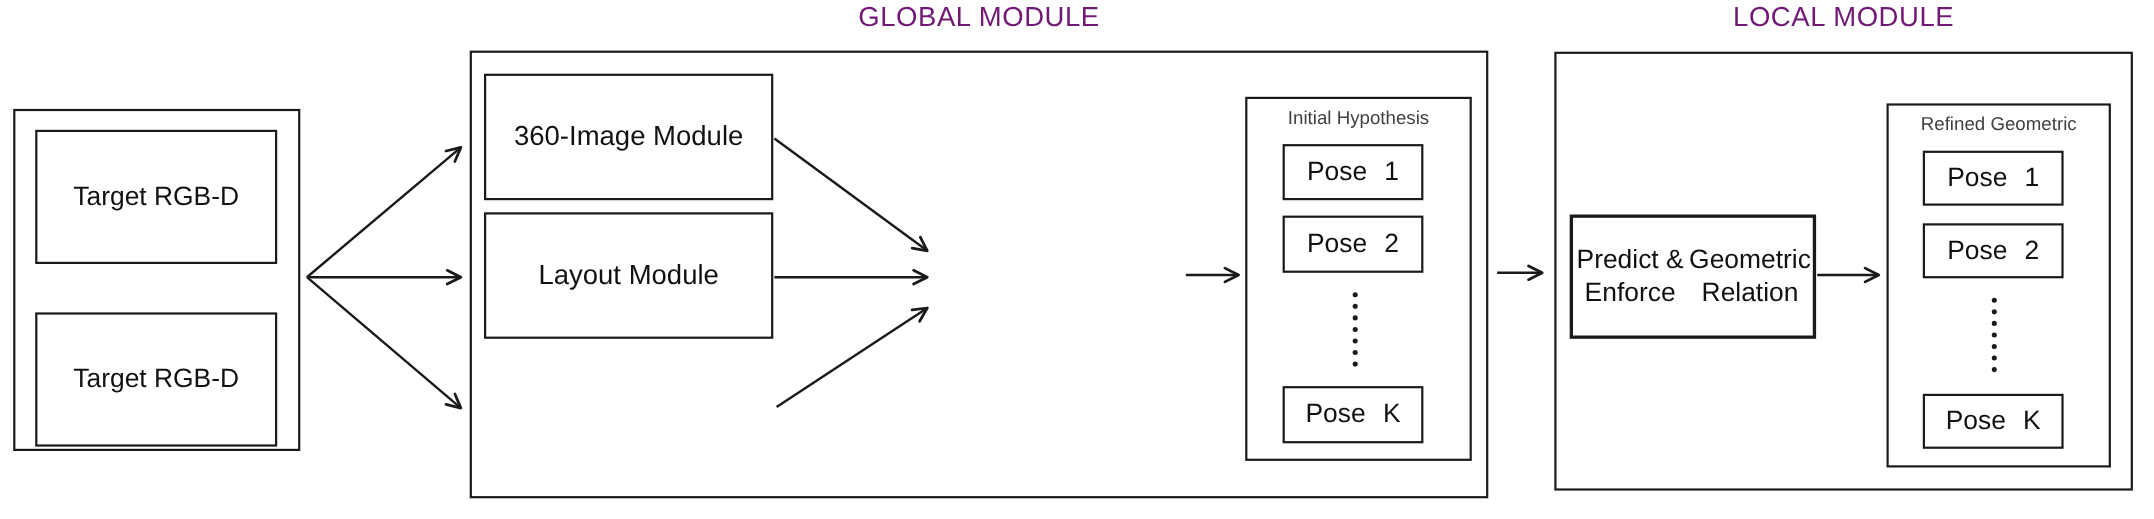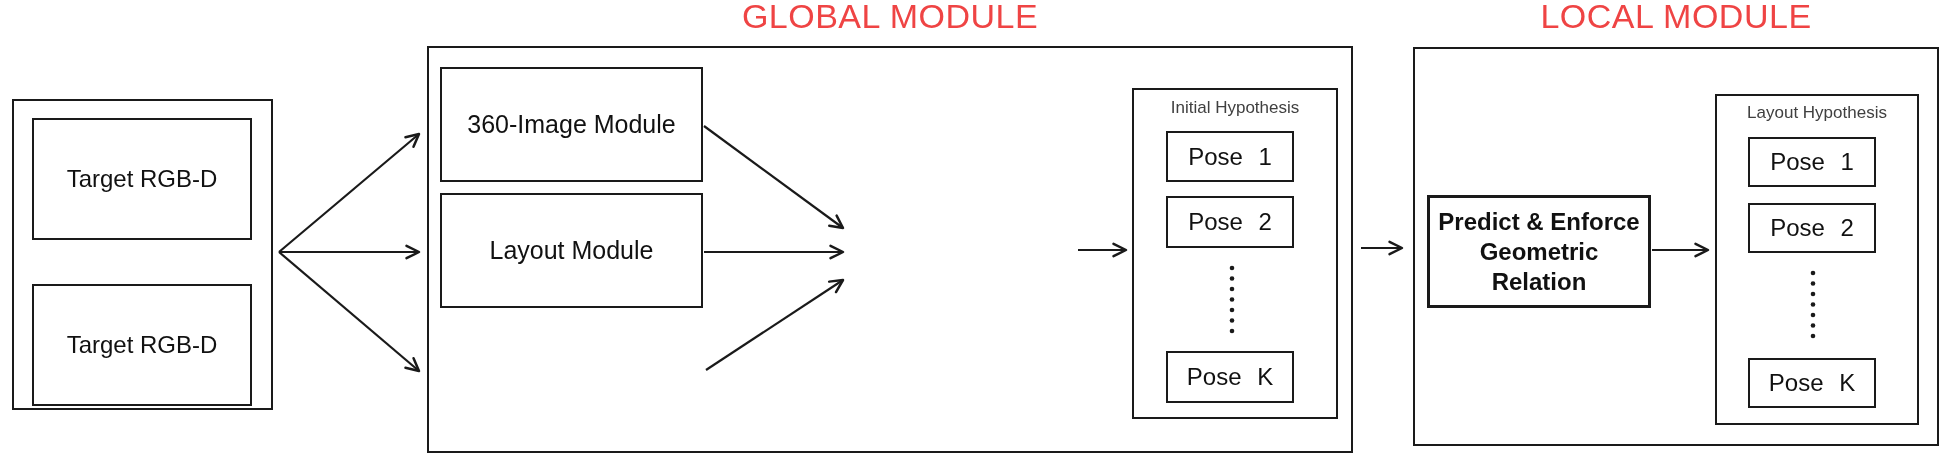--- a/index.html
+++ b/index.html
@@ -13,23 +13,23 @@
     width: 1958px;
     height: 472px;
     background: #ffffff;
     overflow: hidden;
     color: #111111;
   }
 
   .section-title {
     position: absolute;
     text-align: center;
-    font-size: 34px;
+    font-size: 25px;
     line-height: 30px;
-    color: #ef4444;
+    color: #701a75;
     letter-spacing: 0.5px;
     white-space: nowrap;
   }
 
   .box {
     position: absolute;
     box-sizing: border-box;
     border: 2.5px solid #1a1a1a;
     background: #ffffff;
   }
@@ -37,21 +37,21 @@
 
   .label-center {
     display: flex;
     align-items: center;
     justify-content: center;
     text-align: center;
     font-size: 25px;
     color: #111111;
   }
   .label-sm { font-size: 24px; }
-  .two-line { flex-direction: column; font-size: 24px; line-height: 30px; font-weight: bold; }
+  .two-line { flex-direction: row; font-size: 24px; line-height: 30px; }
 
   .hyp-title {
     position: absolute;
     text-align: center;
     font-size: 17px;
     line-height: 20px;
     color: #404040;
     white-space: nowrap;
   }
 
@@ -102,21 +102,21 @@
   </div>
 
   <div class="box" style="left:1413px; top:47px; width:526px; height:399px;"></div>
 
   <div class="box thick label-center two-line" style="left:1427px; top:195px; width:224px; height:113px;">
     <span>Predict &amp; Enforce</span>
     <span>Geometric Relation</span>
   </div>
 
   <div class="box" style="left:1715px; top:94px; width:204px; height:331px;"></div>
-  <div class="hyp-title" style="left:1715px; top:103px; width:204px;">Layout Hypothesis</div>
+  <div class="hyp-title" style="left:1715px; top:103px; width:204px;">Refined Geometric</div>
   <div class="box label-center label-sm" style="left:1748px; top:137px; width:128px; height:50px;">
     <span class="pose-label">Pose 1</span>
   </div>
   <div class="box label-center label-sm" style="left:1748px; top:203px; width:128px; height:50px;">
     <span class="pose-label">Pose 2</span>
   </div>
   <div class="box label-center label-sm" style="left:1748px; top:358px; width:128px; height:50px;">
     <span class="pose-label">Pose K</span>
   </div>
 

